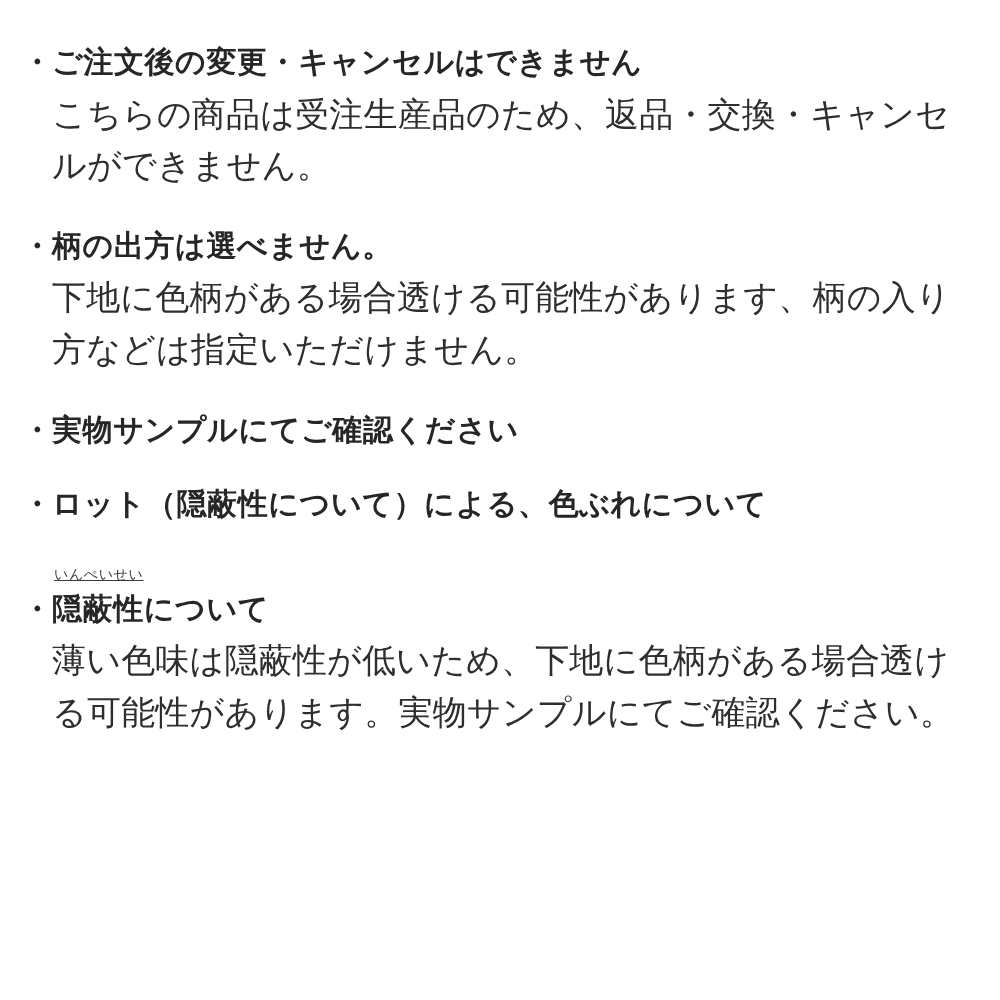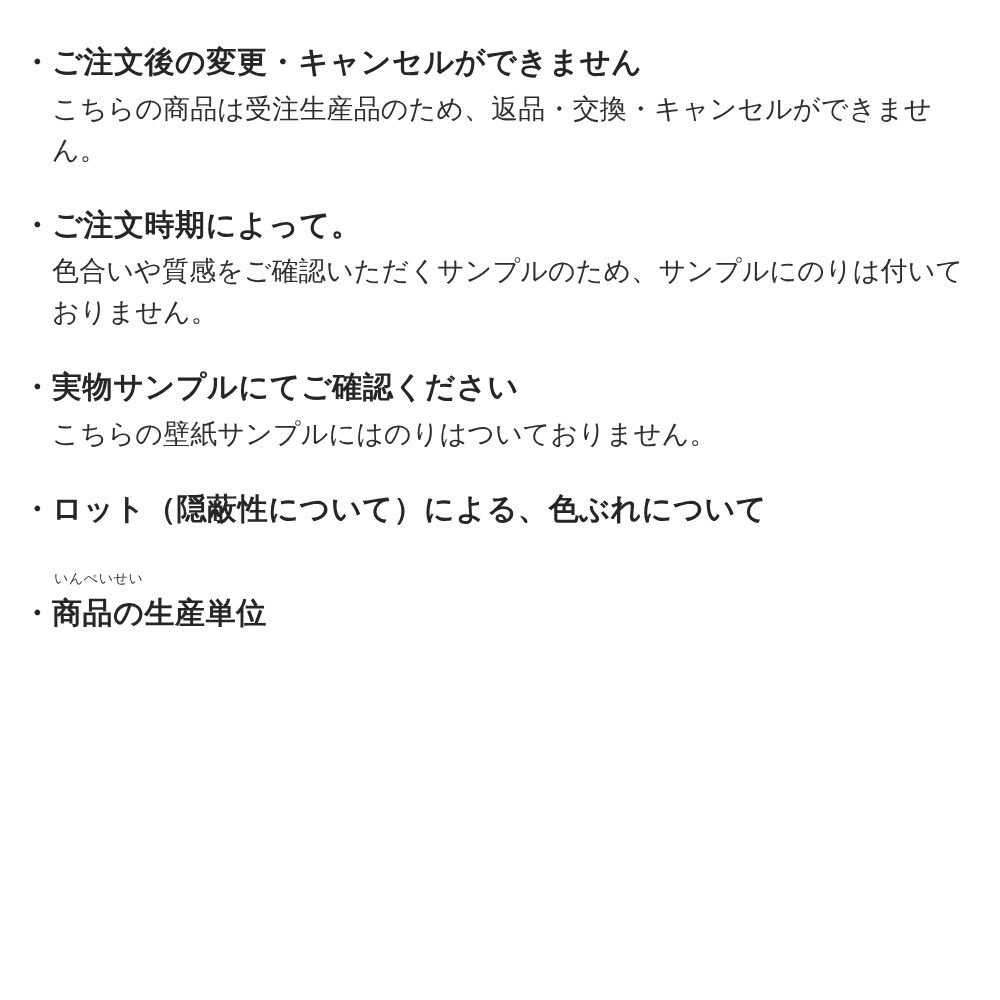--- a/index.html
+++ b/index.html
@@ -52,74 +52,75 @@
   }
   .ruby-text {
     position: absolute;
     top: -24px;
     left: 2px;
     font-size: 14px;
     font-weight: 400;
     letter-spacing: 0.04em;
     white-space: nowrap;
     color: #3a3a3a;
+    text-decoration: underline;
   }
   .note-body {
     margin: 0 0 0 30px;
-    font-size: 27px;
+    font-size: 34px;
     font-weight: 400;
     line-height: 1.52;
     letter-spacing: 0.005em;
     color: #2e2e2e;
   }
   .block-with-ruby {
     margin-top: 64px;
   }
 </style>
 </head>
 <body>
 
 <div class="page">
 
   <div class="note-block">
     <div class="note-heading">
       <span class="bullet">・</span>
-      <span class="note-heading-text">ご注文後の変更・キャンセルができません</span>
+      <span class="note-heading-text">ご注文後の変更・キャンセルはできません</span>
     </div>
     <p class="note-body">こちらの商品は受注生産品のため、返品・交換・キャンセルができません。</p>
   </div>
 
   <div class="note-block">
     <div class="note-heading">
       <span class="bullet">・</span>
-      <span class="note-heading-text">ご注文時期によって。</span>
+      <span class="note-heading-text">柄の出方は選べません。</span>
     </div>
-    <p class="note-body">色合いや質感をご確認いただくサンプルのため、サンプルにのりは付いておりません。</p>
+    <p class="note-body">下地に色柄がある場合透ける可能性があります、柄の入り方などは指定いただけません。</p>
   </div>
 
   <div class="note-block">
     <div class="note-heading">
       <span class="bullet">・</span>
       <span class="note-heading-text">実物サンプルにてご確認ください</span>
     </div>
-    <p class="note-body">こちらの壁紙サンプルにはのりはついておりません。</p>
   </div>
 
   <div class="note-block">
     <div class="note-heading">
       <span class="bullet">・</span>
       <span class="note-heading-text">ロット（隠蔽性について）による、色ぶれについて</span>
     </div>
   </div>
 
   <div class="note-block block-with-ruby">
     <div class="note-heading">
       <span class="bullet">・</span>
       <span class="note-heading-text">
         <span class="ruby-wrap">
           <span class="ruby-text">いんぺいせい</span>
-          <span>商品の生産単位</span>
+          <span>隠蔽性について</span>
         </span>
       </span>
     </div>
+    <p class="note-body">薄い色味は隠蔽性が低いため、下地に色柄がある場合透ける可能性があります。実物サンプルにてご確認ください。</p>
   </div>
 
 </div>
 
 </body></html>

